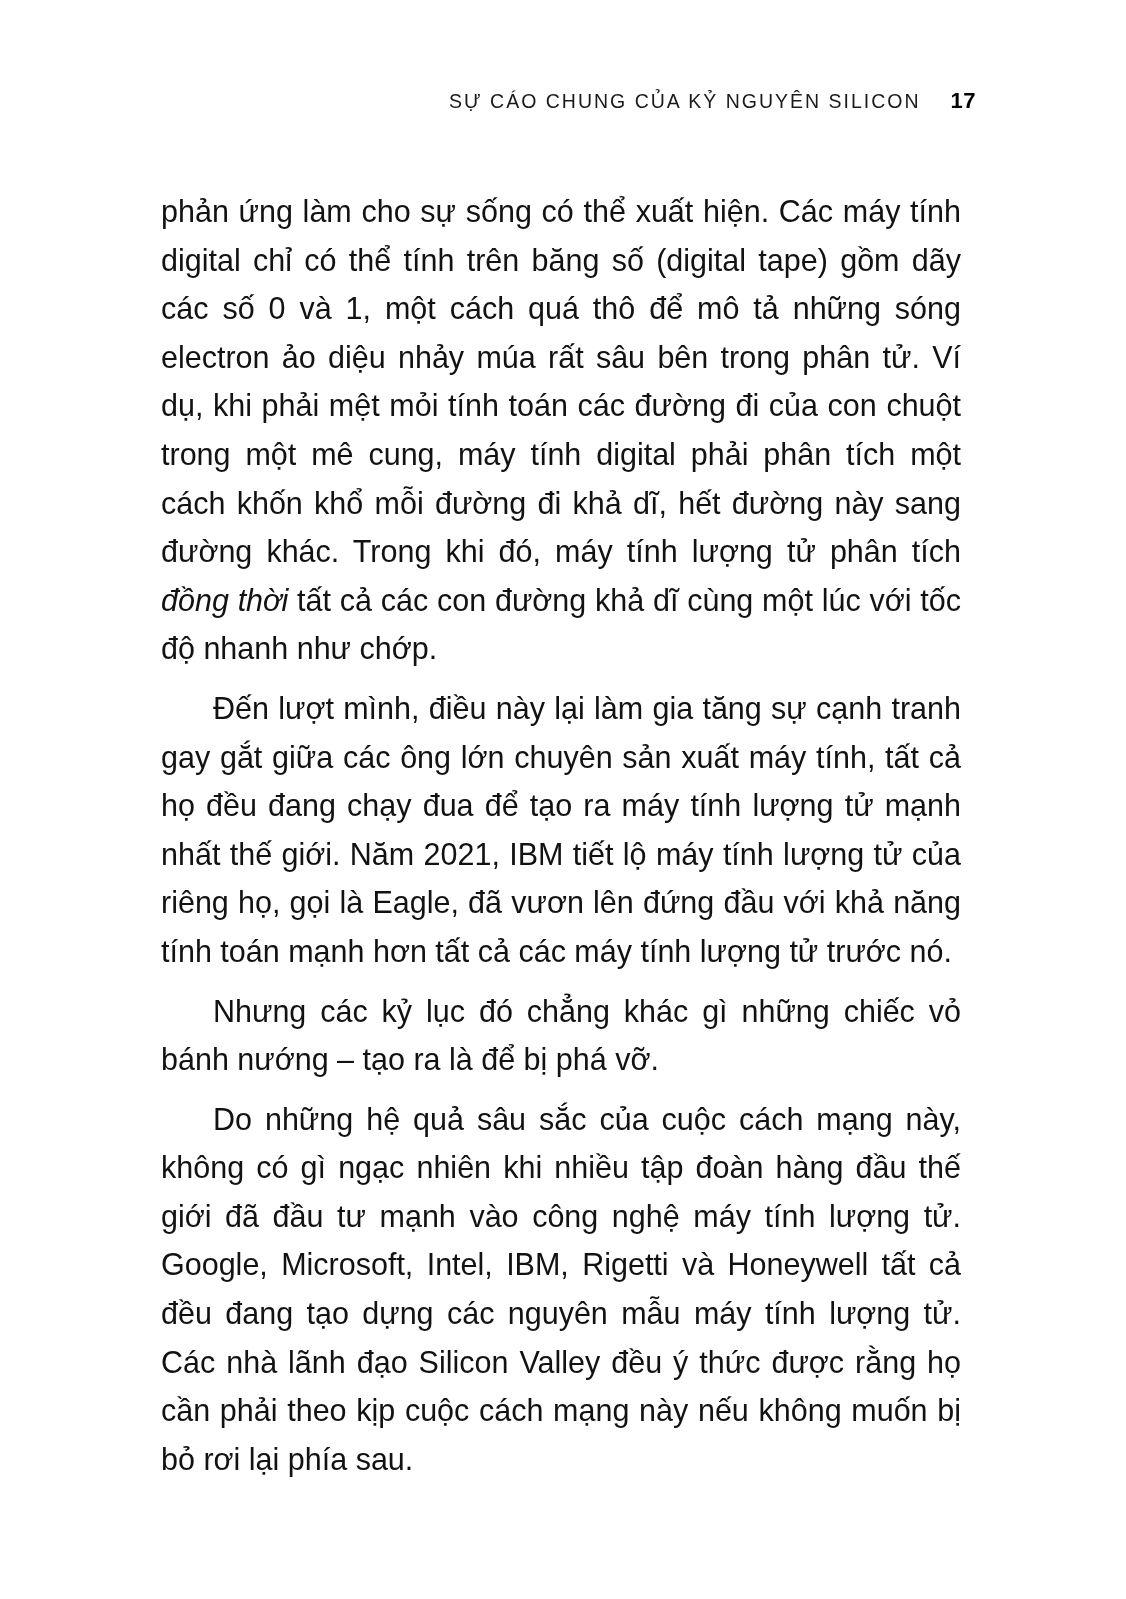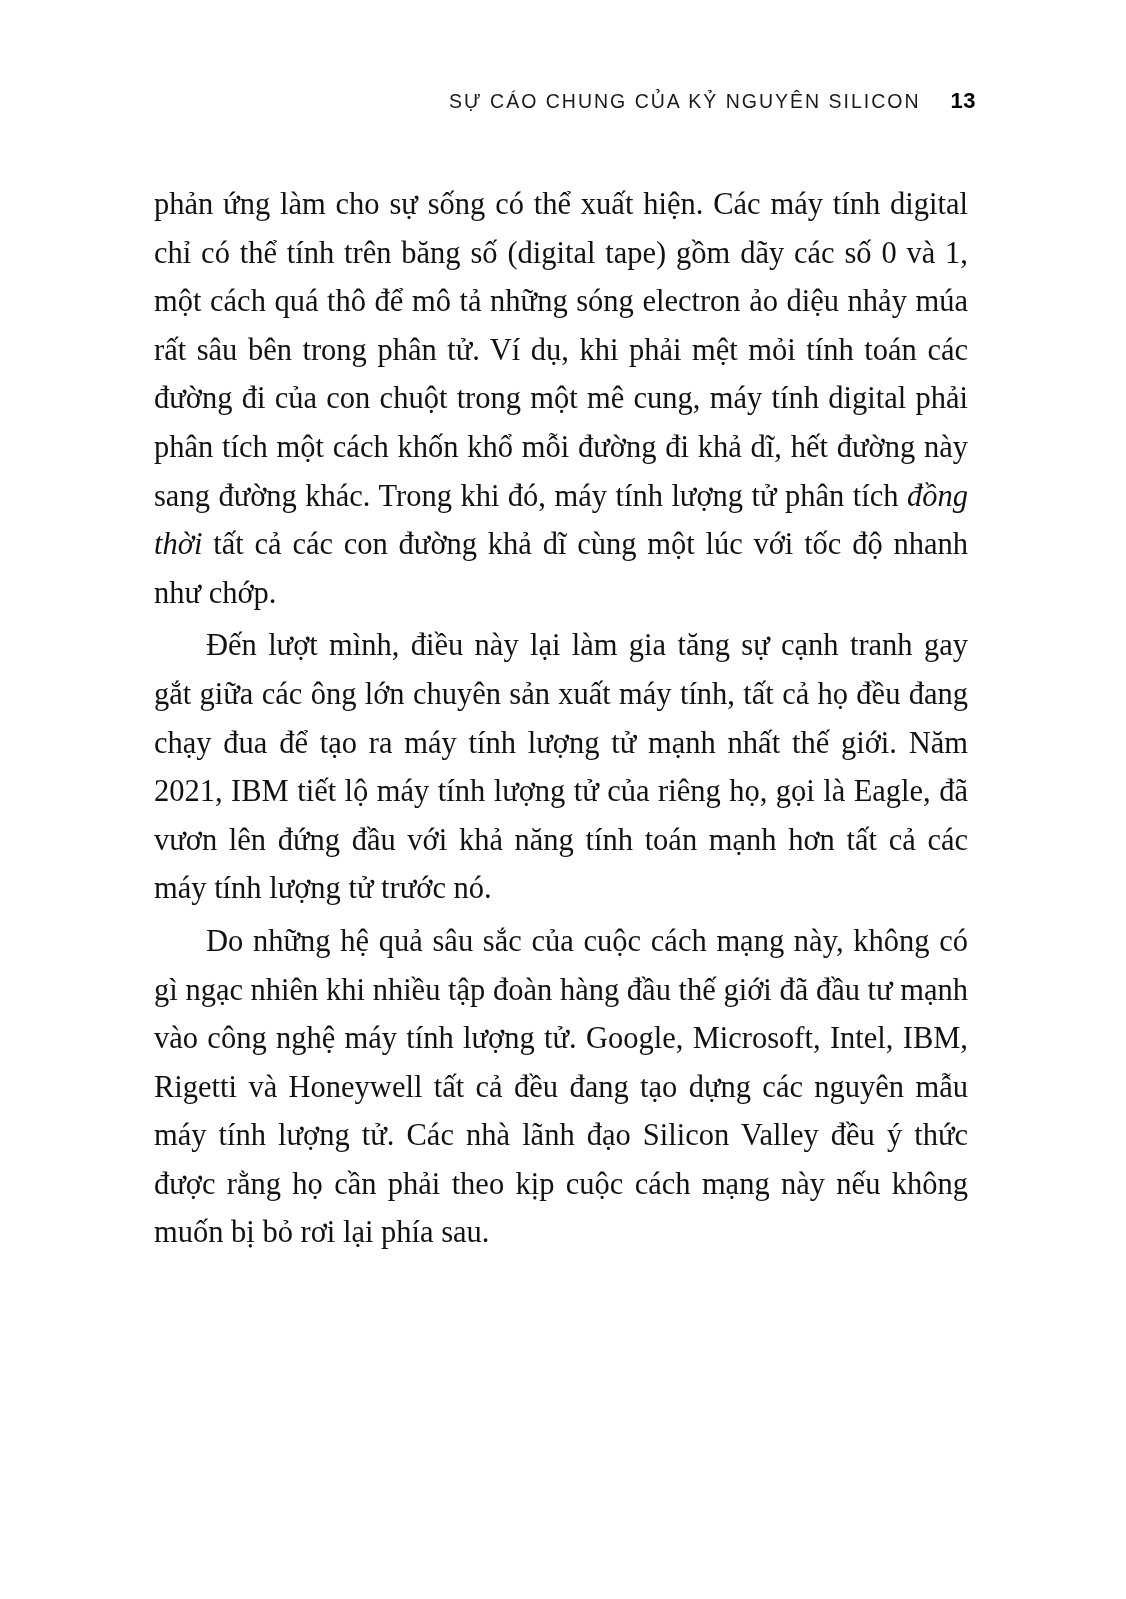--- a/index.html
+++ b/index.html
@@ -55,45 +55,46 @@
 
   
   .text-column {
     position: absolute;
     top: 176px;
     left: 150px;
     width: 822px;
   }
 
   .para {
-    font-family: Liberation Serif, serif;
+    font-family: Liberation Sans, sans-serif;
     font-size: 30.5px;
     line-height: 48.6px;
     text-align: justify;
     text-justify: inter-word;
     color: #121212;
-    margin: 4px;
+    margin: 11px;
     hyphens: none;
   }
   .para.indent {
     text-indent: 52px;
   }
   .para em {
     font-style: italic;
   }
 </style>
 </head>
 <body>
 
 <div class="page">
 
   <div class="running-head">
     <span class="chapter-title">SỰ CÁO CHUNG CỦA KỶ NGUYÊN SILICON</span>
-    <span class="page-number">13</span>
+    <span class="page-number">17</span>
   </div>
 
   <div class="text-column" id="body-column">
       <p class="para"><span>phản ứng làm cho sự sống có thể xuất hiện. Các máy tính digital chỉ có thể tính trên băng số (digital tape) gồm dãy các số 0 và 1, một cách quá thô để mô tả những sóng electron ảo diệu nhảy múa rất sâu bên trong phân tử. Ví dụ, khi phải mệt mỏi tính toán các đường đi của con chuột trong một mê cung, máy tính digital phải phân tích một cách khốn khổ mỗi đường đi khả dĩ, hết đường này sang đường khác. Trong khi đó, máy tính lượng tử phân tích </span><em>đồng thời</em><span> tất cả các con đường khả dĩ cùng một lúc với tốc độ nhanh như chớp.</span></p>
       <p class="para indent"><span>Đến lượt mình, điều này lại làm gia tăng sự cạnh tranh gay gắt giữa các ông lớn chuyên sản xuất máy tính, tất cả họ đều đang chạy đua để tạo ra máy tính lượng tử mạnh nhất thế giới. Năm 2021, IBM tiết lộ máy tính lượng tử của riêng họ, gọi là Eagle, đã vươn lên đứng đầu với khả năng tính toán mạnh hơn tất cả các máy tính lượng tử trước nó.</span></p>
+      <p class="para indent"><span>Nhưng các kỷ lục đó chẳng khác gì những chiếc vỏ bánh nướng – tạo ra là để bị phá vỡ.</span></p>
       <p class="para indent"><span>Do những hệ quả sâu sắc của cuộc cách mạng này, không có gì ngạc nhiên khi nhiều tập đoàn hàng đầu thế giới đã đầu tư mạnh vào công nghệ máy tính lượng tử. Google, Microsoft, Intel, IBM, Rigetti và Honeywell tất cả đều đang tạo dựng các nguyên mẫu máy tính lượng tử. Các nhà lãnh đạo Silicon Valley đều ý thức được rằng họ cần phải theo kịp cuộc cách mạng này nếu không muốn bị bỏ rơi lại phía sau.</span></p>
     </div>
 
 </div>
 
 </body></html>

